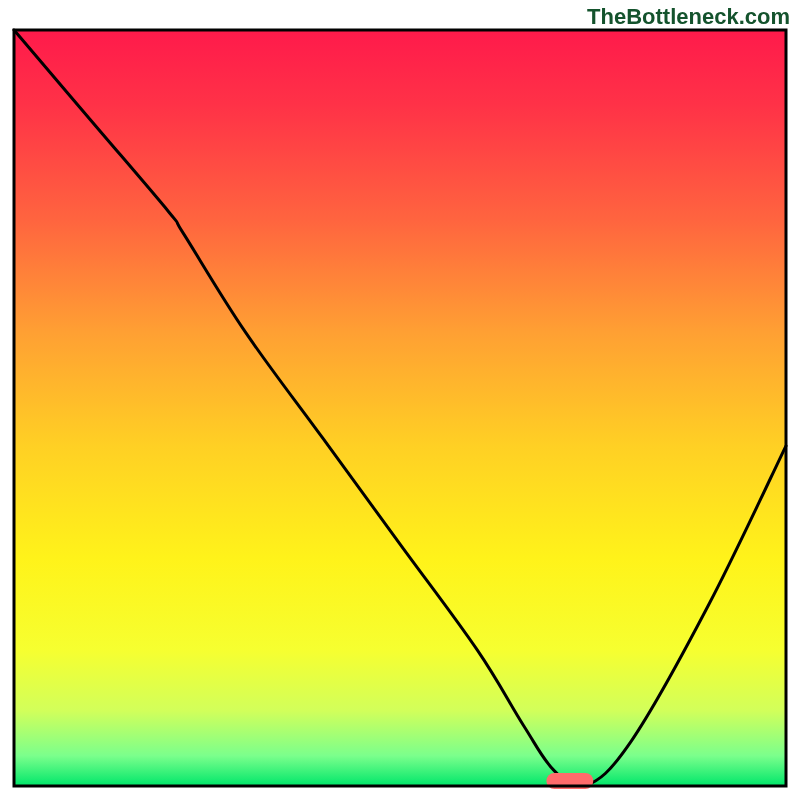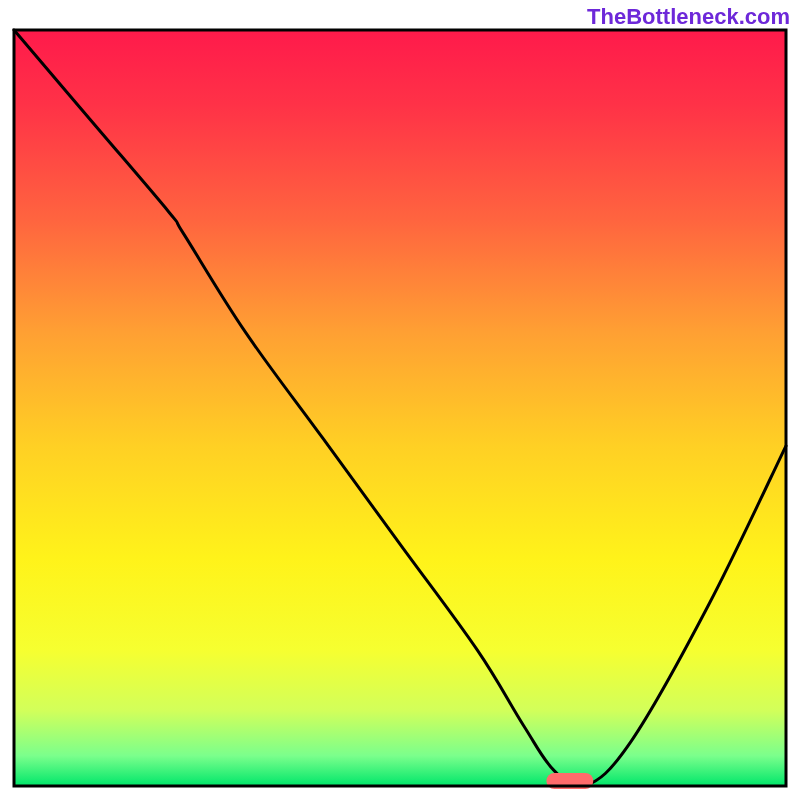--- a/index.html
+++ b/index.html
@@ -15,21 +15,21 @@
     width: 800px;
     height: 800px;
   }
   .watermark {
     position: absolute;
     top: 4px;
     right: 10px;
     font-family: Arial, Helvetica, sans-serif;
     font-size: 22px;
     font-weight: 600;
-    color: #6d28d9;
+    color: #14532d;
     z-index: 10;
   }
   svg.plot {
     position: absolute;
     top: 0;
     left: 0;
     display: block;
   }
 </style>
 </head>

